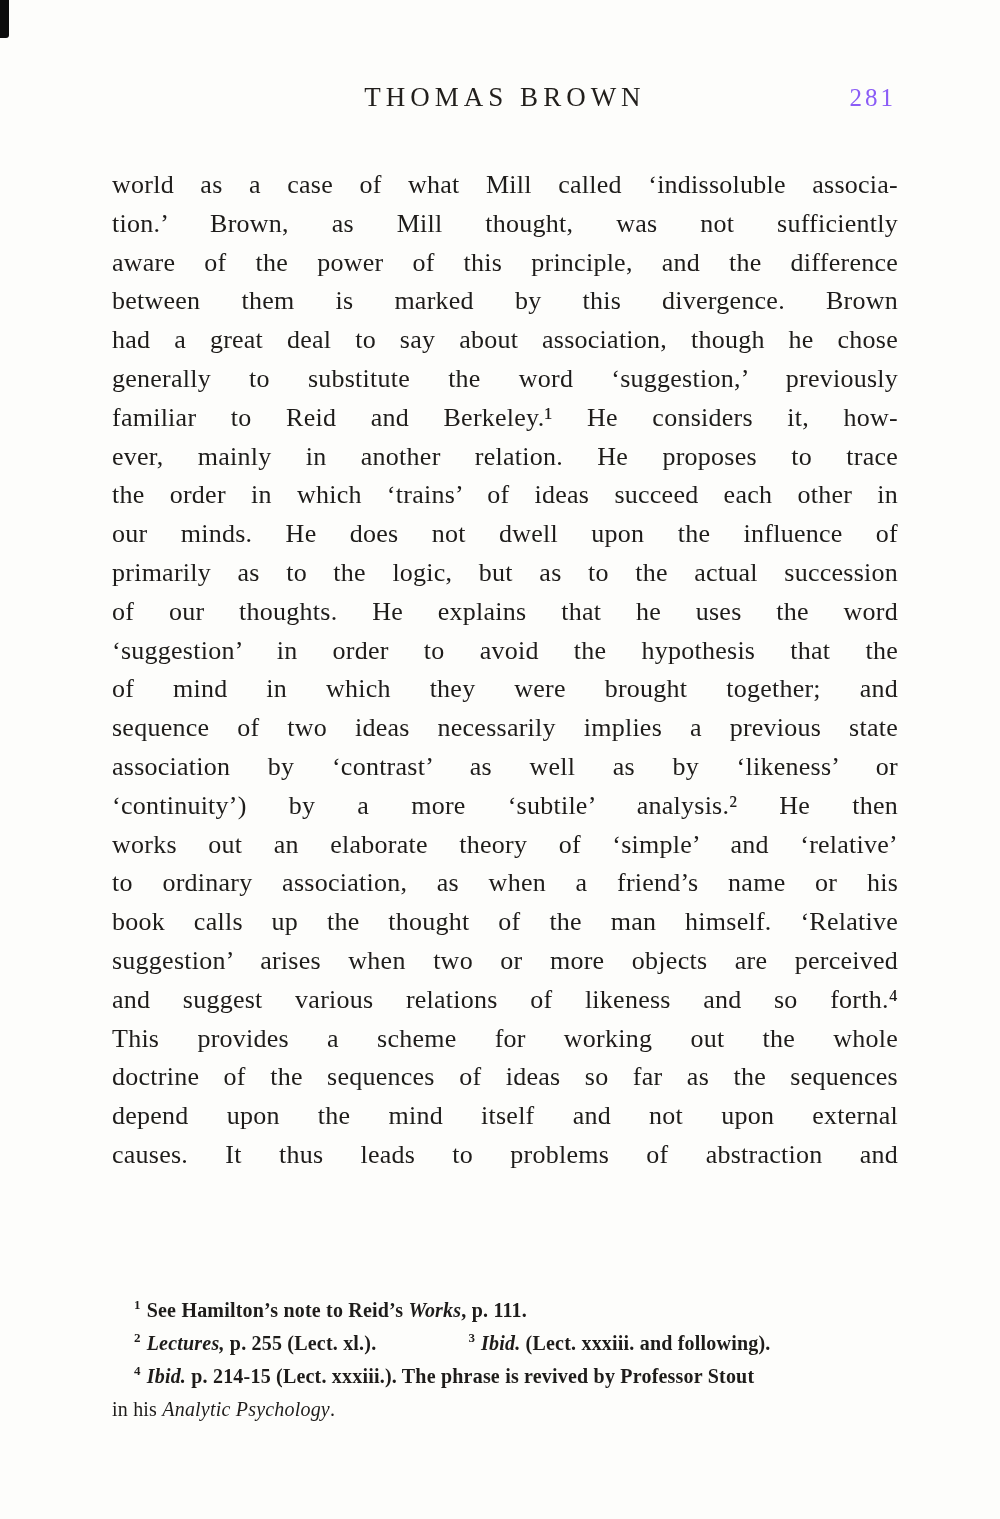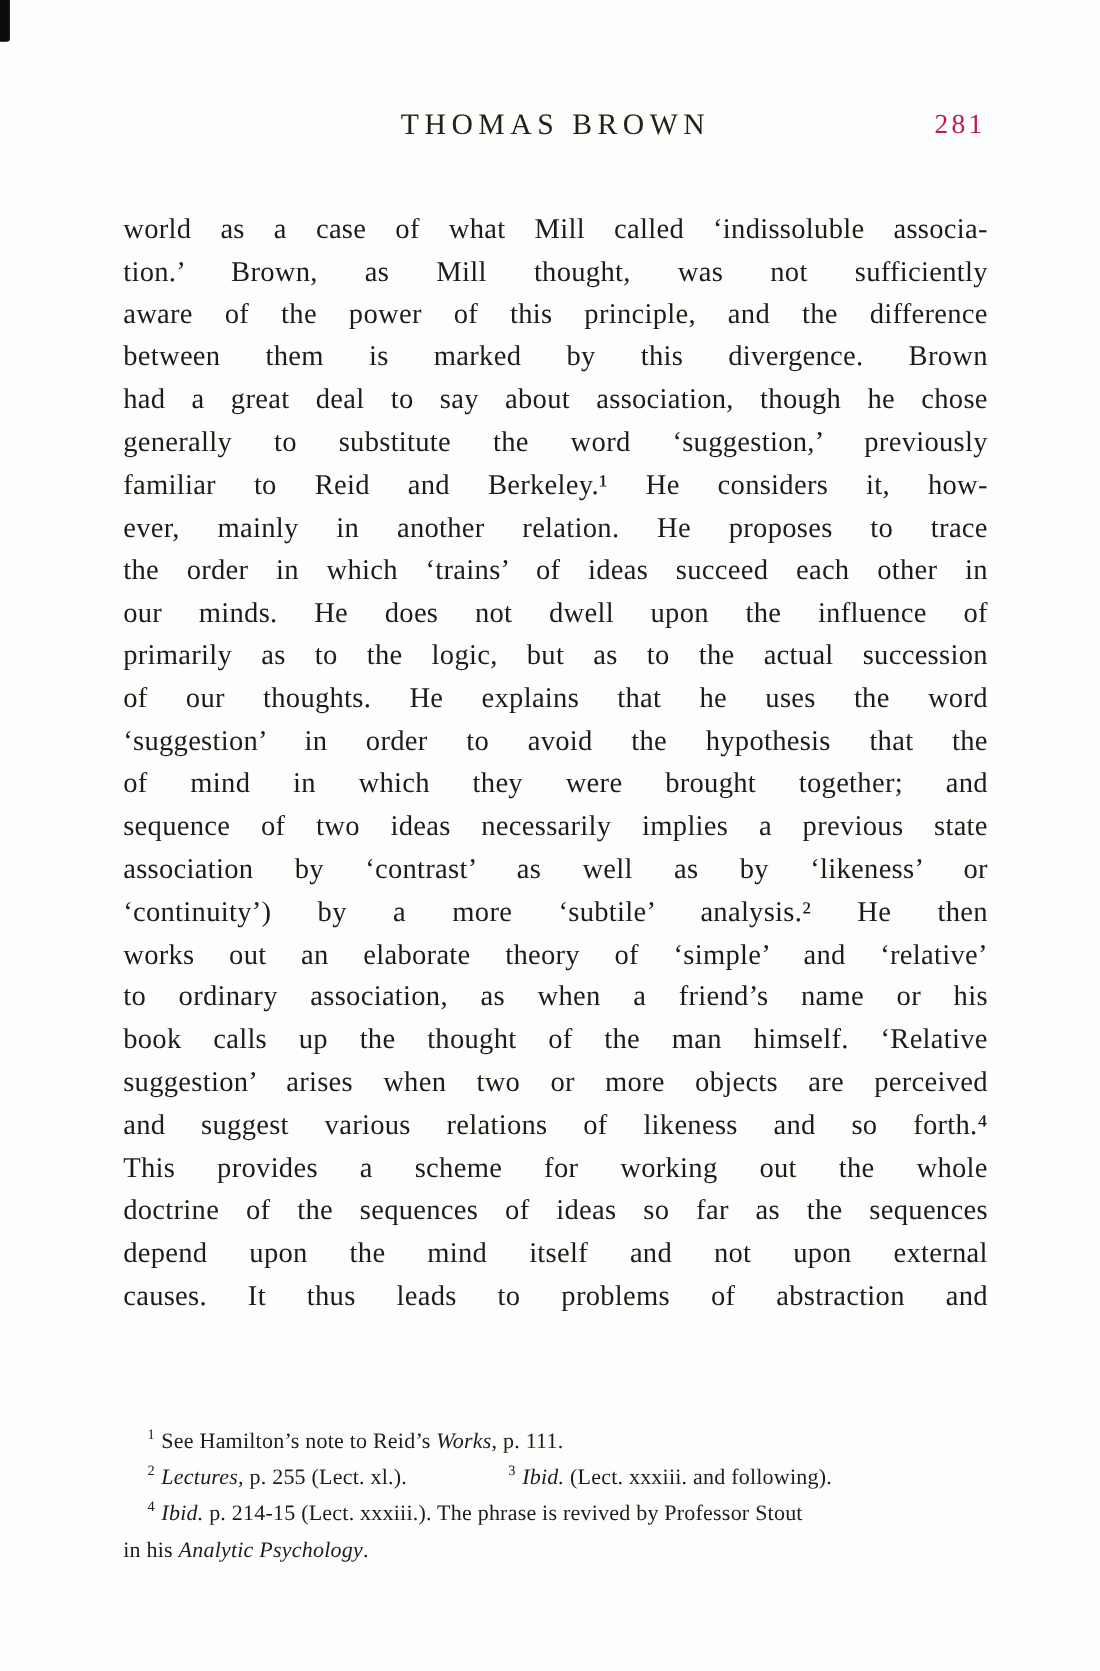--- a/index.html
+++ b/index.html
@@ -20,65 +20,64 @@
     border-bottom-right-radius: 3px;
   }
   .content {
     position: absolute;
     left: 112px;
     top: 0;
     width: 786px;
   }
   .header {
     position: absolute;
-    top: 98px;
+    top: 82px;
     left: 0;
     width: 100%;
     height: 40px;
   }
   .running-title {
     text-align: center;
     font-size: 27px;
     letter-spacing: 5px;
     color: #221f1c;
   }
   .page-number {
     position: absolute;
     right: 2px;
     top: 2px;
     font-size: 25px;
     letter-spacing: 3px;
-    color: #be185d;
+    color: #8b5cf6;
   }
   .body {
     position: absolute;
     top: 166px;
     left: 0;
     width: 100%;
     font-size: 26px;
     line-height: 38.8px;
     letter-spacing: 0.25px;
-    margin-top: 23px;
   }
   .bodyline {
     text-align: justify;
     text-align-last: justify;
     white-space: normal;
   }
   .footnotes {
     position: absolute;
     top: 1294px;
     left: 0;
     width: 100%;
     font-size: 20px;
     line-height: 33px;
     letter-spacing: 0.2px;
   }
   .fnline { text-align: left; }
-  .fnline.indent { padding-left: 22px; }
+  .fnline.indent { padding-left: 22px; font-weight: bold; }
   .fnline sup {
     font-size: 13px;
     vertical-align: super;
     line-height: 0;
     margin-right: 6px;
   }
   .fngap { display: inline-block; width: 92px; }
   em { font-style: italic; }
 </style>
 </head>

